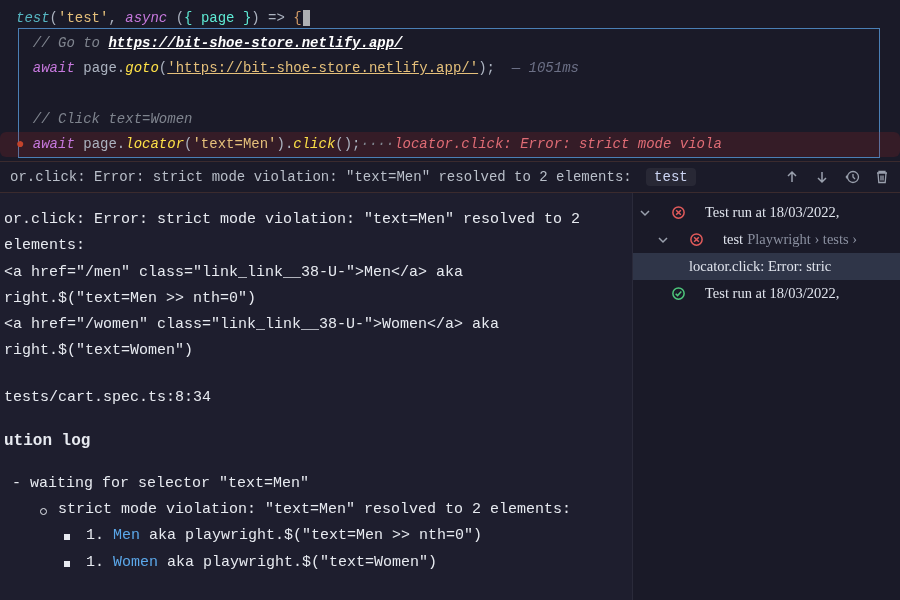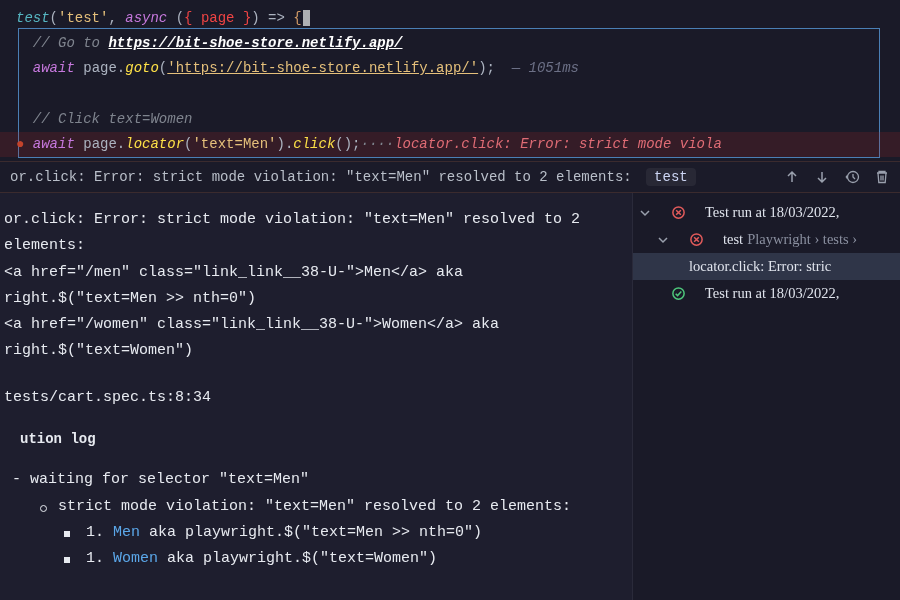--- a/index.html
+++ b/index.html
@@ -36,31 +36,32 @@
     height: 130px;
     pointer-events: none;
   }
   .error-line-bg {
     background: rgba(180,40,40,0.18);
     display: inline-block;
     width: 100%;
     padding: 0 16px;
     margin-left: -16px;
     box-sizing: content-box;
+    border-radius: 6px;
   }
   .error-dot { color: #c4432b; }
   .tok-kw { color: #c678dd; font-style: italic; }
   .tok-fn { color: #56b6c2; font-style: italic; }
   .tok-str { color: #e5c07b; }
   .tok-comment { color: #7f848e; font-style: italic; }
   .tok-link { color: #ffffff; text-decoration: underline; font-style: italic; font-weight: bold; }
   .tok-link2 { color: #e5c07b; text-decoration: underline; }
   .tok-method { color: #fde047; font-style: italic; }
   .tok-punct { color: #abb2bf; }
-  .tok-var { color: #ef4444; }
+  .tok-var { color: #5eead4; }
   .tok-paren { color: #d19a66; }
   .inline-time { color: #6c7086; font-style: italic; }
   .inline-err { color: #e06c75; font-style: italic; }
   .cursor-caret {
     display: inline-block;
     width: 7px;
     height: 16px;
     background: #aeb0b3;
     vertical-align: text-bottom;
     margin-left: 1px;
@@ -102,22 +103,22 @@
     padding: 14px 0 20px 0;
     color: #e7eaf0;
     font-size: 15px;
     line-height: 1.75;
     overflow: hidden;
   }
   .details .blk { padding: 0 4px; }
   .details .loc { margin-top: 20px; margin-bottom: 16px; }
   .details .heading {
     font-weight: 700;
-    font-size: 14px;
-    margin: 10px 0 16px 16px;
+    font-size: 16px;
+    margin: 10px 0 16px 0;
   }
   .details ul { list-style: none; }
   .details ul.l1 { padding-left: 8px; }
   .details ul.l1 > li::before {
     content: "- ";
     color: #e7eaf0;
   }
   .details ul.l2 { padding-left: 36px; }
   .details ul.l2 > li { position: relative; padding-left: 18px; }
   .details ul.l2 > li::before {

